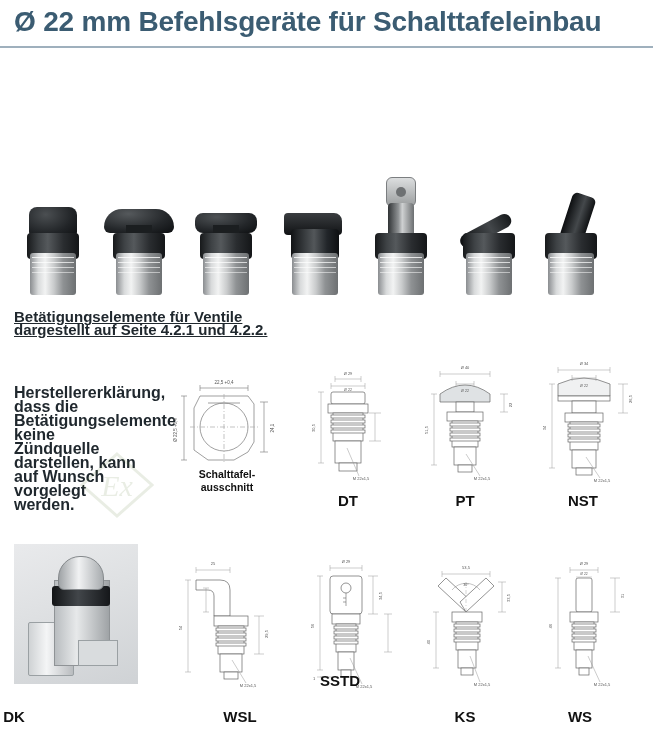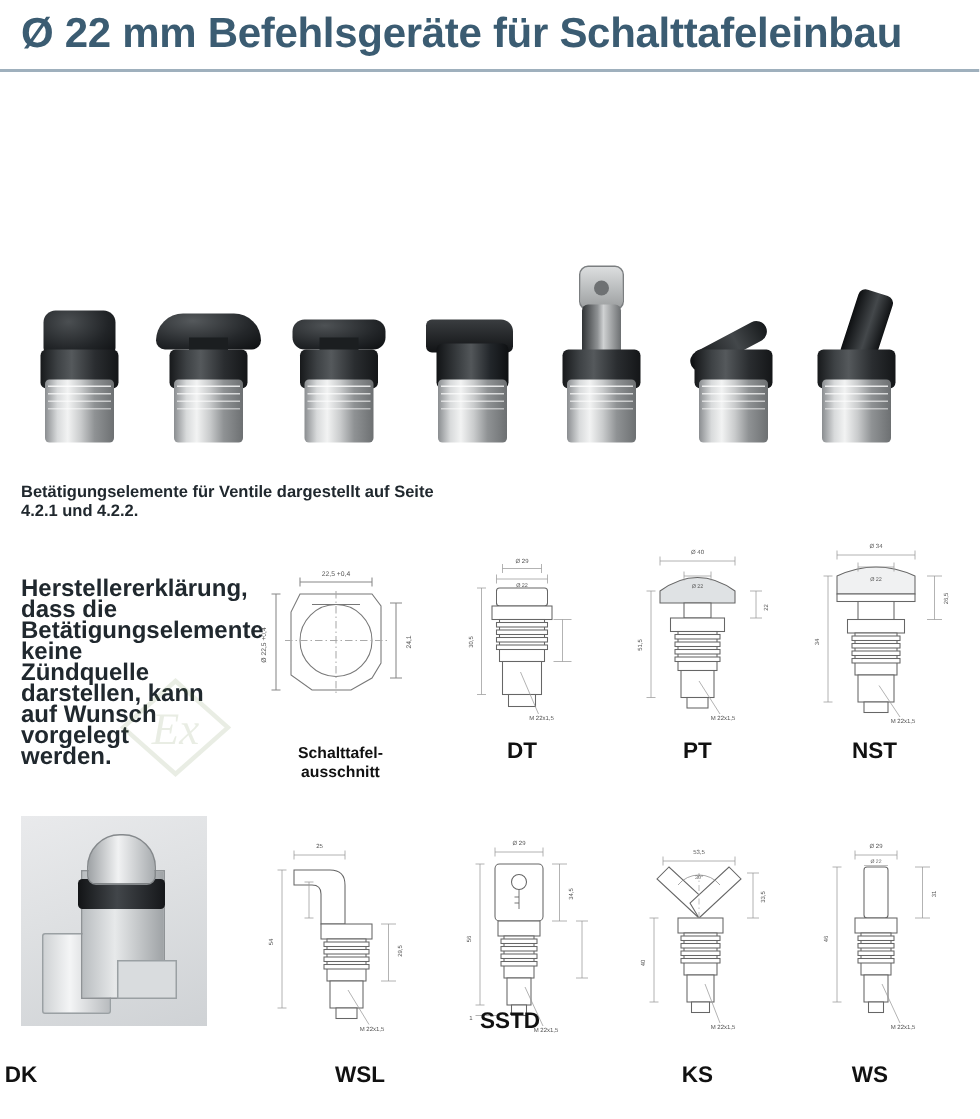--- a/index.html
+++ b/index.html
@@ -184,26 +184,27 @@
     width: 48px;
     height: 30px;
     background: linear-gradient(90deg,#111315 0%, #3a3e41 30%, #53575a 48%, #22262a 75%, #0e1012 100%);
     border-radius: 4px;
   }
 
   
   .strip-caption {
     position: absolute;
     left: 14px;
-    top: 322px;
+    top: 310px;
     width: 280px;
-    font-size: 11px;
+    font-size: 15px;
     font-weight: bold;
     line-height: 13px;
     color: #20282e;
+    text-decoration: underline;
   }
 
   
   .maker-note {
     position: absolute;
     left: 14px;
     top: 386px;
     width: 130px;
     font-size: 16px;
     line-height: 14px;
@@ -367,21 +368,21 @@
       <path d="M22,55 L92,55" stroke="#aaa" stroke-dasharray="5,2,1,2"></path>
       <path d="M32,16 L80,16 M32,13 L32,19 M80,13 L80,19" stroke="#888"></path>
       <path d="M16,24 L16,88 M13,24 L19,24 M13,88 L19,88" stroke="#888"></path>
       <path d="M92,30 L100,30 M92,80 L100,80 M96,30 L96,80" stroke="#888"></path>
     </g>
     <text x="56" y="12" font-size="4.5" fill="#555" text-anchor="middle" font-family="'Liberation Sans',sans-serif">22,5 +0,4</text>
     <text x="9" y="58" font-size="4.5" fill="#555" text-anchor="middle" font-family="'Liberation Sans',sans-serif" transform="rotate(-90 9 58)">Ø 22,5 +0,4</text>
     <text x="106" y="56" font-size="4.5" fill="#555" text-anchor="middle" font-family="'Liberation Sans',sans-serif" transform="rotate(-90 106 56)">24,1</text>
   </svg>
 </div>
-<div class="cell-label small" style="left:167px; top:496px;">
+<div class="cell-label small" style="left:167px; top:468px;">
   <span>Schalttafel-</span><br>
   <span>ausschnitt</span>
 </div>
 
 <div class="cell" style="left:295px; top:370px; width:106px; height:116px;">
   <svg class="art" width="106" height="116" viewBox="0 0 106 116">
     <g stroke="#666" fill="#fff" stroke-width="0.7">
       <rect x="36" y="22" width="34" height="12" rx="2"></rect>
       <rect x="33" y="34" width="40" height="9"></rect>
       <rect x="38" y="43" width="30" height="28"></rect>

